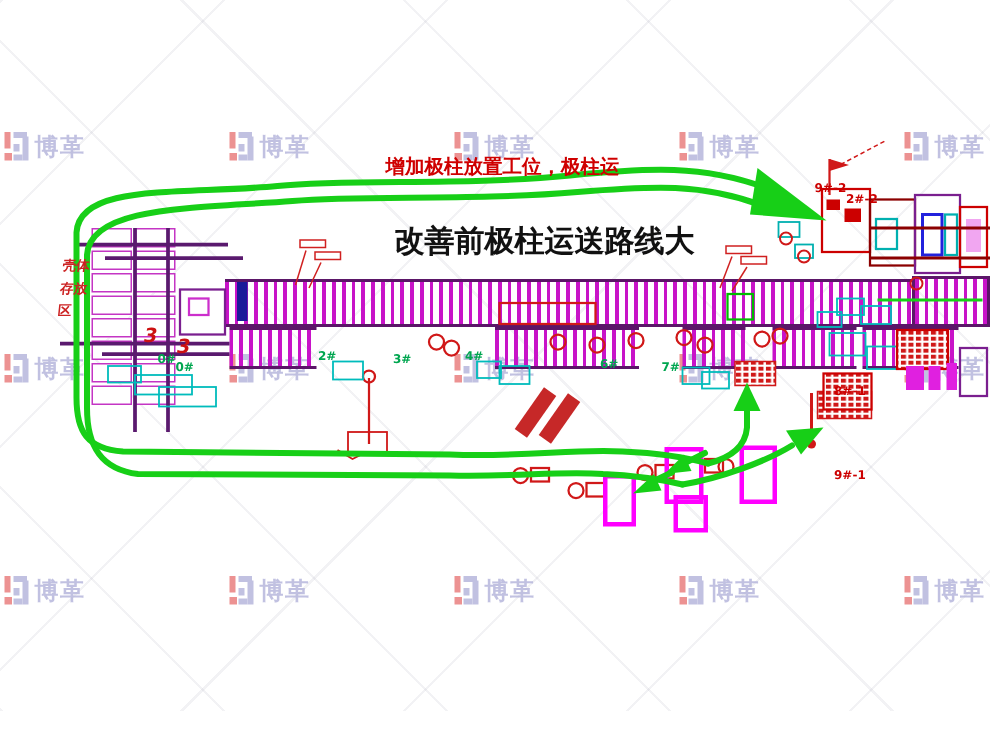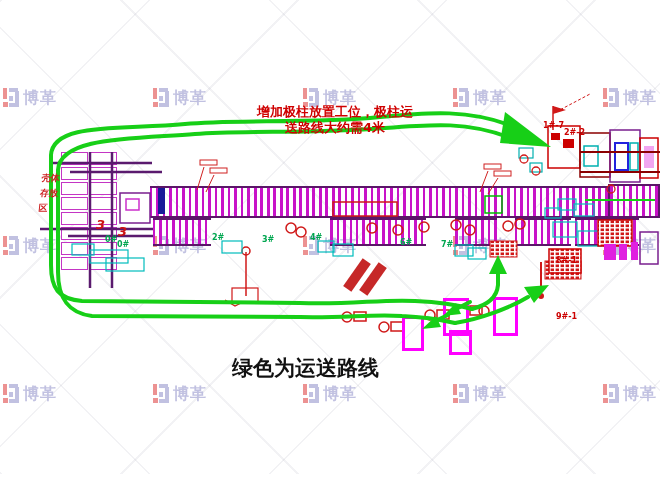--- a/index.html
+++ b/index.html
@@ -386,34 +386,33 @@
   </svg>
 
   <div id="label-layer">
       <span class="dlabel station" style="left: 105px; top: 236px; color: rgb(0, 166, 80);">0#</span>
       <span class="dlabel station" style="left: 117px; top: 241px; color: rgb(0, 166, 80);">0#</span>
       <span class="dlabel station" style="left: 212px; top: 234px; color: rgb(0, 166, 80);">2#</span>
       <span class="dlabel station" style="left: 262px; top: 236px; color: rgb(0, 166, 80);">3#</span>
       <span class="dlabel station" style="left: 310px; top: 234px; color: rgb(0, 166, 80);">4#</span>
       <span class="dlabel station" style="left: 400px; top: 239px; color: rgb(0, 166, 80);">6#</span>
       <span class="dlabel station" style="left: 441px; top: 241px; color: rgb(0, 166, 80);">7#</span>
-      <span class="dlabel machine" style="left: 543px; top: 122px; color: rgb(204, 0, 0);">1#-7</span>
+      <span class="dlabel machine" style="left: 543px; top: 122px; color: rgb(204, 0, 0);">9#-2</span>
       <span class="dlabel machine" style="left: 564px; top: 129px; color: rgb(204, 0, 0);">2#-2</span>
       <span class="dlabel machine" style="left: 556px; top: 257px; color: rgb(204, 0, 0); text-align: right;">8#-1</span>
       <span class="dlabel machine" style="left: 556px; top: 283px; color: rgb(204, 0, 0); margin-top: 30px;">9#-1</span>
       <span class="dlabel num" style="left: 96px; top: 218px; color: rgb(204, 17, 17);">3</span>
       <span class="dlabel num" style="left: 118px; top: 225px; color: rgb(204, 17, 17);">3</span>
     </div>
 
   <div class="anno" id="note-add" style="color: rgb(207, 0, 0);">
     <div>增加极柱放置工位，极柱运</div>
-    <div>送路线大约需4米</div>
   </div>
   <div class="anno" id="main-note" style="color: rgb(17, 17, 17);">
+    <div>改善前极柱运送路线大</div>
   </div>
-  <div class="anno" id="legend-note" style="color: rgb(17, 17, 17);">绿色为运送路线</div>
   <div class="anno" id="storage-label" style="color: rgb(204, 34, 34);">
     <div>壳体</div>
     <div>存放</div>
     <div>区</div>
   </div>
 
 </div>
 
 </body></html>

